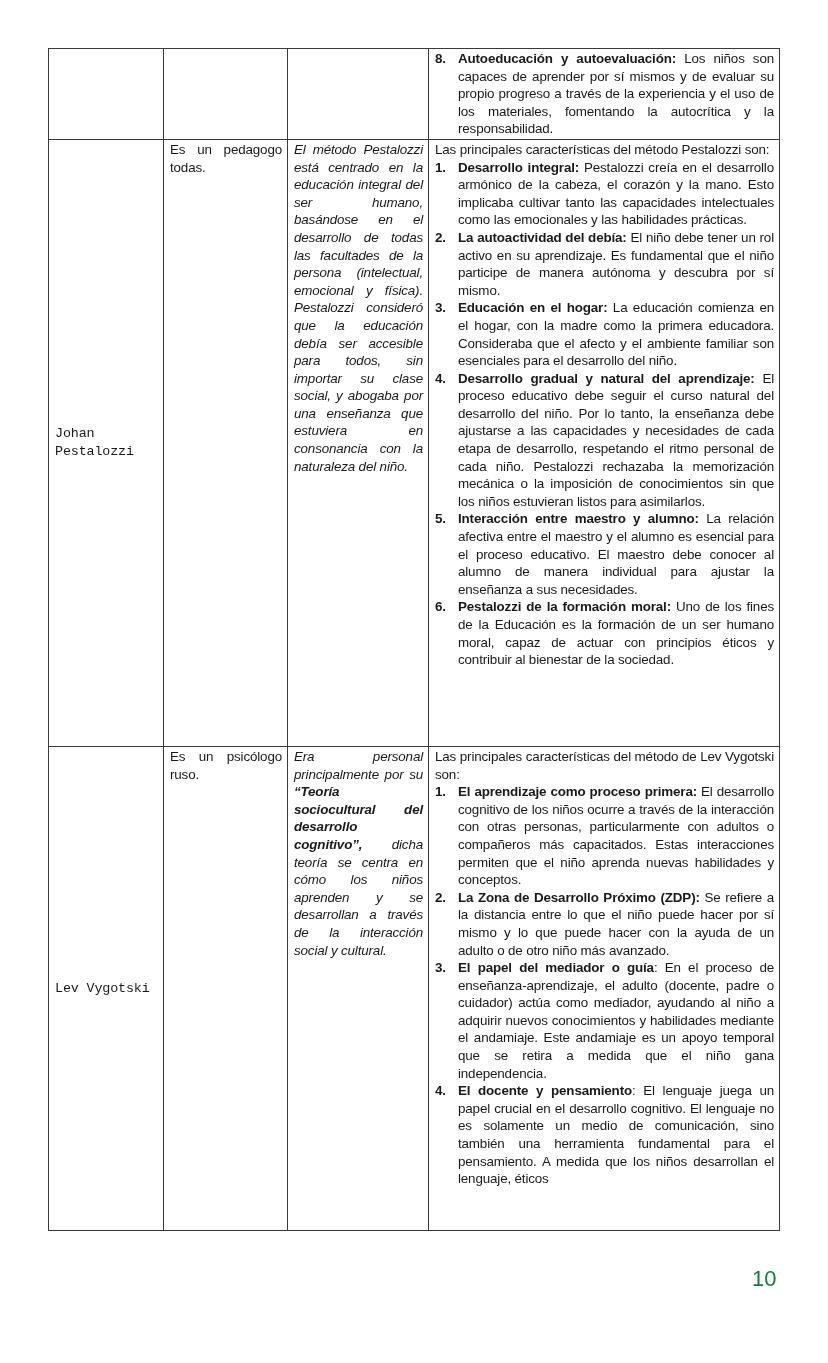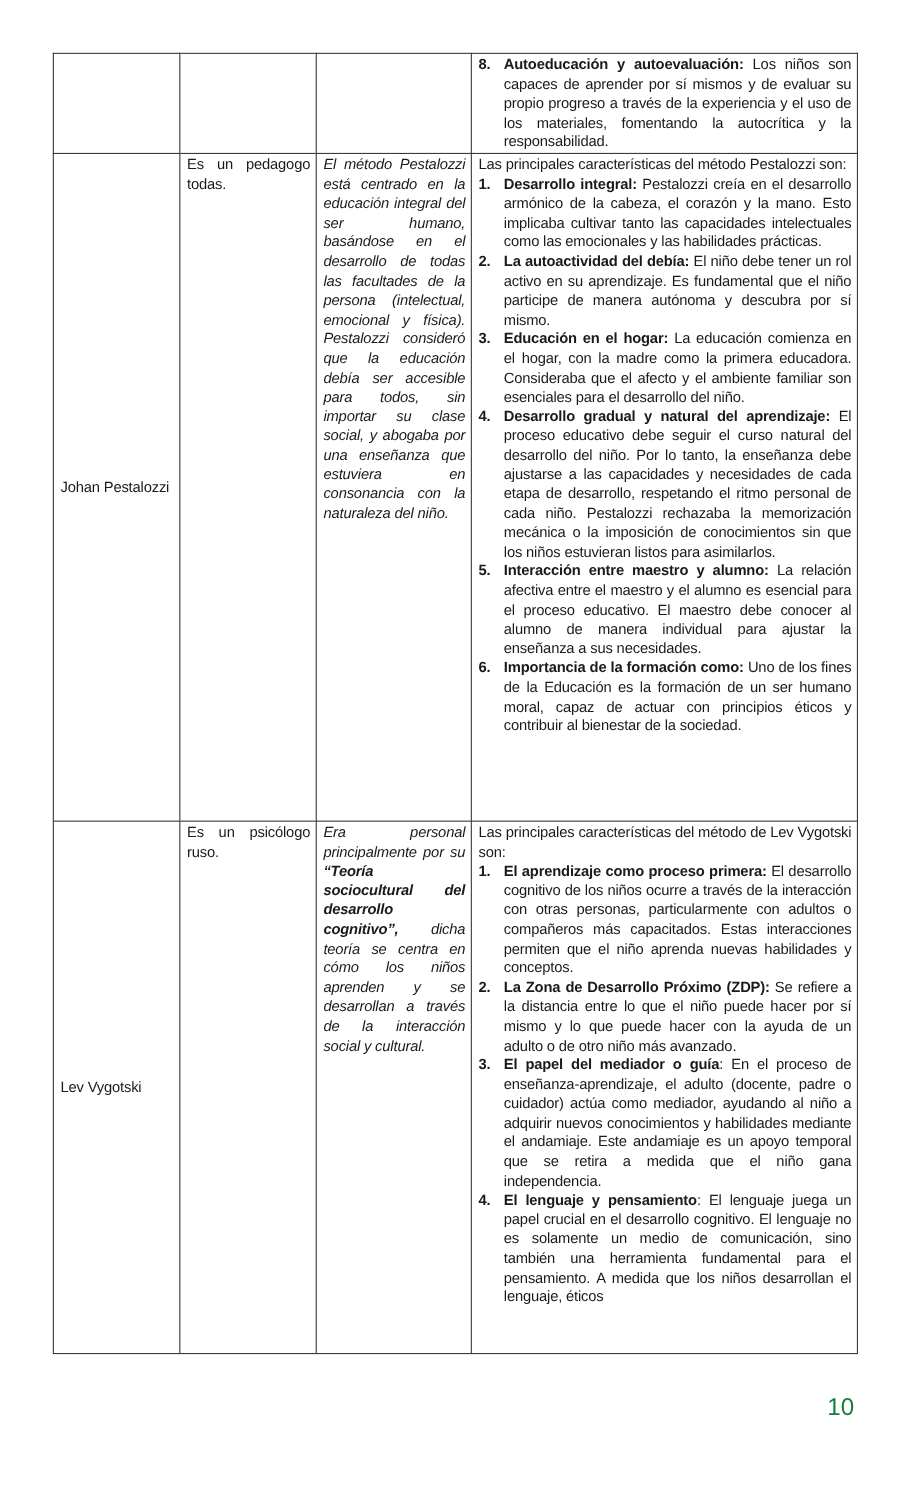--- a/index.html
+++ b/index.html
@@ -16,21 +16,21 @@
       font-size: 13.4px;
       line-height: 17.6px;
     }
     table.doc td {
       border: 1.3px solid #3a3a3a;
       vertical-align: top;
       padding: 1px 5px 1px 6px;
       text-align: justify;
       letter-spacing: -0.15px;
     }
-    td.name { vertical-align: middle !important; text-align: left; }
+    td.name { vertical-align: middle !important; text-align: left; font-family: Liberation Mono, monospace; }
     td.col1 { width: 115px; }
     td.col2 { width: 124px; }
     td.col3 { width: 141px; font-style: italic; }
     td.col4 { width: 351px; }
     ol.feat { margin: 0; padding: 0; list-style: none; }
     ol.feat li { position: relative; padding-left: 23px; }
     ol.feat li .num { position: absolute; left: 0; top: 0; font-weight: bold; }
     b { font-weight: bold; }
     .page-num {
       position: absolute; left: 752px; top: 1266px;
@@ -73,41 +73,41 @@
         <span>El método Pestalozzi está centrado en la educación integral del ser humano, basándose en el desarrollo de todas las facultades de la persona (intelectual, emocional y física). Pestalozzi consideró que la educación debía ser accesible para todos, sin importar su clase social, y abogaba por una enseñanza que estuviera en consonancia con la naturaleza del niño.</span>
       </td>
       <td class="col4">
         <div>Las principales características del método Pestalozzi son:</div>
         <ol class="feat">
           <li><span class="num">1.</span><b>Desarrollo integral:</b><span> Pestalozzi creía en el desarrollo armónico de la cabeza, el corazón y la mano. Esto implicaba cultivar tanto las capacidades intelectuales como las emocionales y las habilidades prácticas.</span></li>
           <li><span class="num">2.</span><b>La autoactividad del debía:</b><span> El niño debe tener un rol activo en su aprendizaje. Es fundamental que el niño participe de manera autónoma y descubra por sí mismo.</span></li>
           <li><span class="num">3.</span><b>Educación en el hogar:</b><span> La educación comienza en el hogar, con la madre como la primera educadora. Consideraba que el afecto y el ambiente familiar son esenciales para el desarrollo del niño.</span></li>
           <li><span class="num">4.</span><b>Desarrollo gradual y natural del aprendizaje:</b><span> El proceso educativo debe seguir el curso natural del desarrollo del niño. Por lo tanto, la enseñanza debe ajustarse a las capacidades y necesidades de cada etapa de desarrollo, respetando el ritmo personal de cada niño. Pestalozzi rechazaba la memorización mecánica o la imposición de conocimientos sin que los niños estuvieran listos para asimilarlos.</span></li>
           <li><span class="num">5.</span><b>Interacción entre maestro y alumno:</b><span> La relación afectiva entre el maestro y el alumno es esencial para el proceso educativo. El maestro debe conocer al alumno de manera individual para ajustar la enseñanza a sus necesidades.</span></li>
-          <li><span class="num">6.</span><b>Importancia de la formación como:</b><span> Uno de los fines de la Educación es la formación de un ser humano moral, capaz de actuar con principios éticos y contribuir al bienestar de la sociedad.</span></li>
+          <li><span class="num">6.</span><b>Pestalozzi de la formación moral:</b><span> Uno de los fines de la Educación es la formación de un ser humano moral, capaz de actuar con principios éticos y contribuir al bienestar de la sociedad.</span></li>
         </ol>
       </td>
     </tr>
 
     <tr style="height:484px">
       <td class="col1 name">
         <span>Lev Vygotski</span>
       </td>
       <td class="col2">
         <span>Es un psicólogo ruso.</span>
       </td>
       <td class="col3">
         <span>Era personal principalmente por su </span><b>“Teoría sociocultural del desarrollo cognitivo”,</b><span> dicha teoría se centra en cómo los niños aprenden y se desarrollan a través de la interacción social y cultural.</span>
       </td>
       <td class="col4">
         <div>Las principales características del método de Lev Vygotski son:</div>
         <ol class="feat">
           <li><span class="num">1.</span><b>El aprendizaje como proceso primera:</b><span> El desarrollo cognitivo de los niños ocurre a través de la interacción con otras personas, particularmente con adultos o compañeros más capacitados. Estas interacciones permiten que el niño aprenda nuevas habilidades y conceptos.</span></li>
           <li><span class="num">2.</span><b>La Zona de Desarrollo Próximo (ZDP):</b><span> Se refiere a la distancia entre lo que el niño puede hacer por sí mismo y lo que puede hacer con la ayuda de un adulto o de otro niño más avanzado.</span></li>
           <li><span class="num">3.</span><b>El papel del mediador o guía</b><span>: En el proceso de enseñanza-aprendizaje, el adulto (docente, padre o cuidador) actúa como mediador, ayudando al niño a adquirir nuevos conocimientos y habilidades mediante el andamiaje. Este andamiaje es un apoyo temporal que se retira a medida que el niño gana independencia.</span></li>
-          <li><span class="num">4.</span><b>El lenguaje y pensamiento</b><span>: El lenguaje juega un papel crucial en el desarrollo cognitivo. El lenguaje no es solamente un medio de comunicación, sino también una herramienta fundamental para el pensamiento. A medida que los niños desarrollan el lenguaje, éticos</span></li>
+          <li><span class="num">4.</span><b>El docente y pensamiento</b><span>: El lenguaje juega un papel crucial en el desarrollo cognitivo. El lenguaje no es solamente un medio de comunicación, sino también una herramienta fundamental para el pensamiento. A medida que los niños desarrollan el lenguaje, éticos</span></li>
         </ol>
       </td>
     </tr>
   </tbody>
 </table>
 
 <div class="page-num">10</div>
 
 </body></html>

